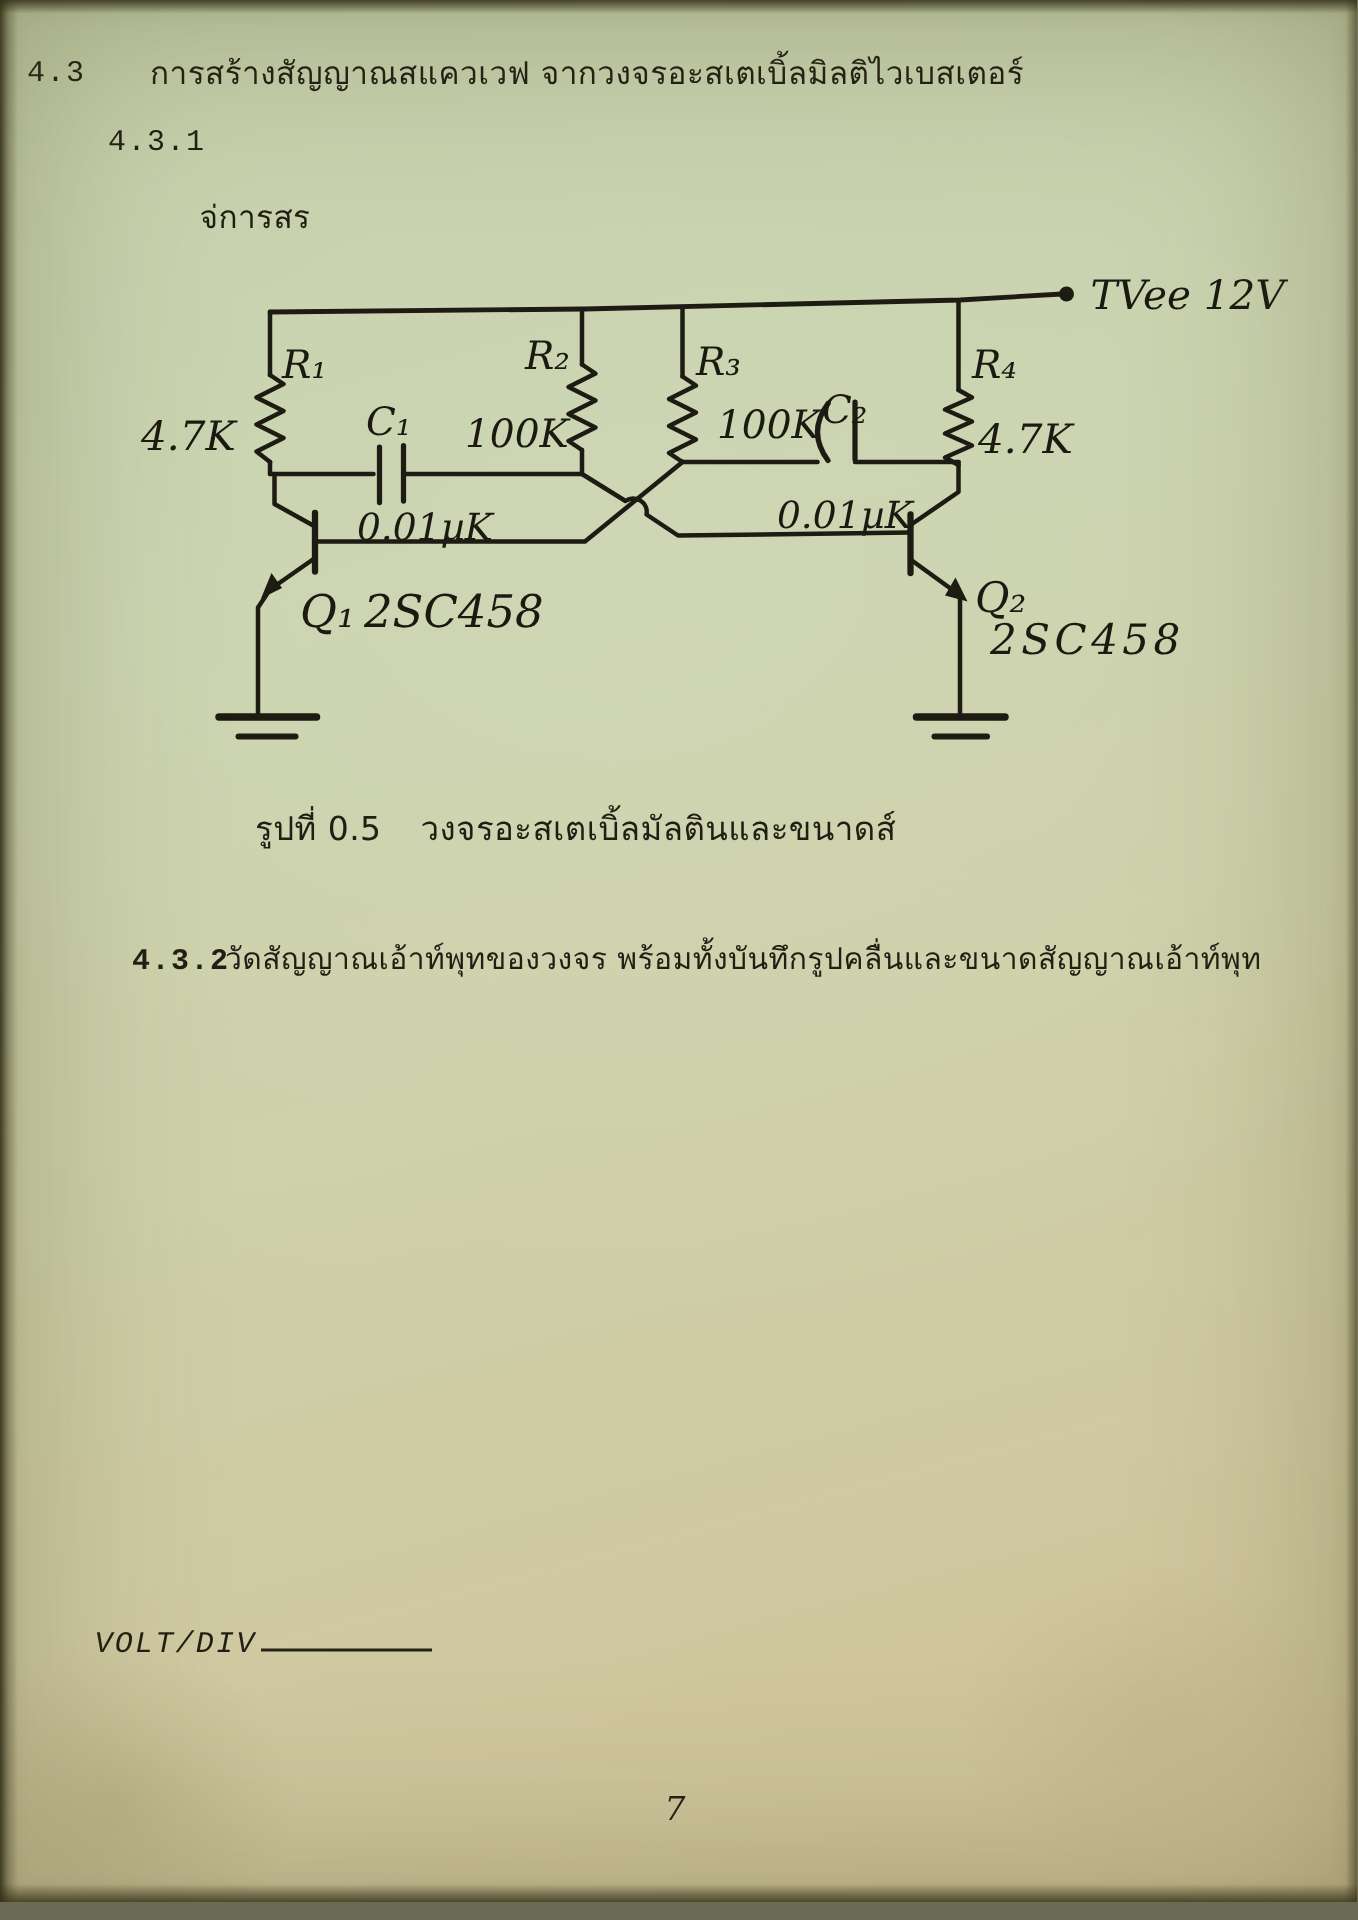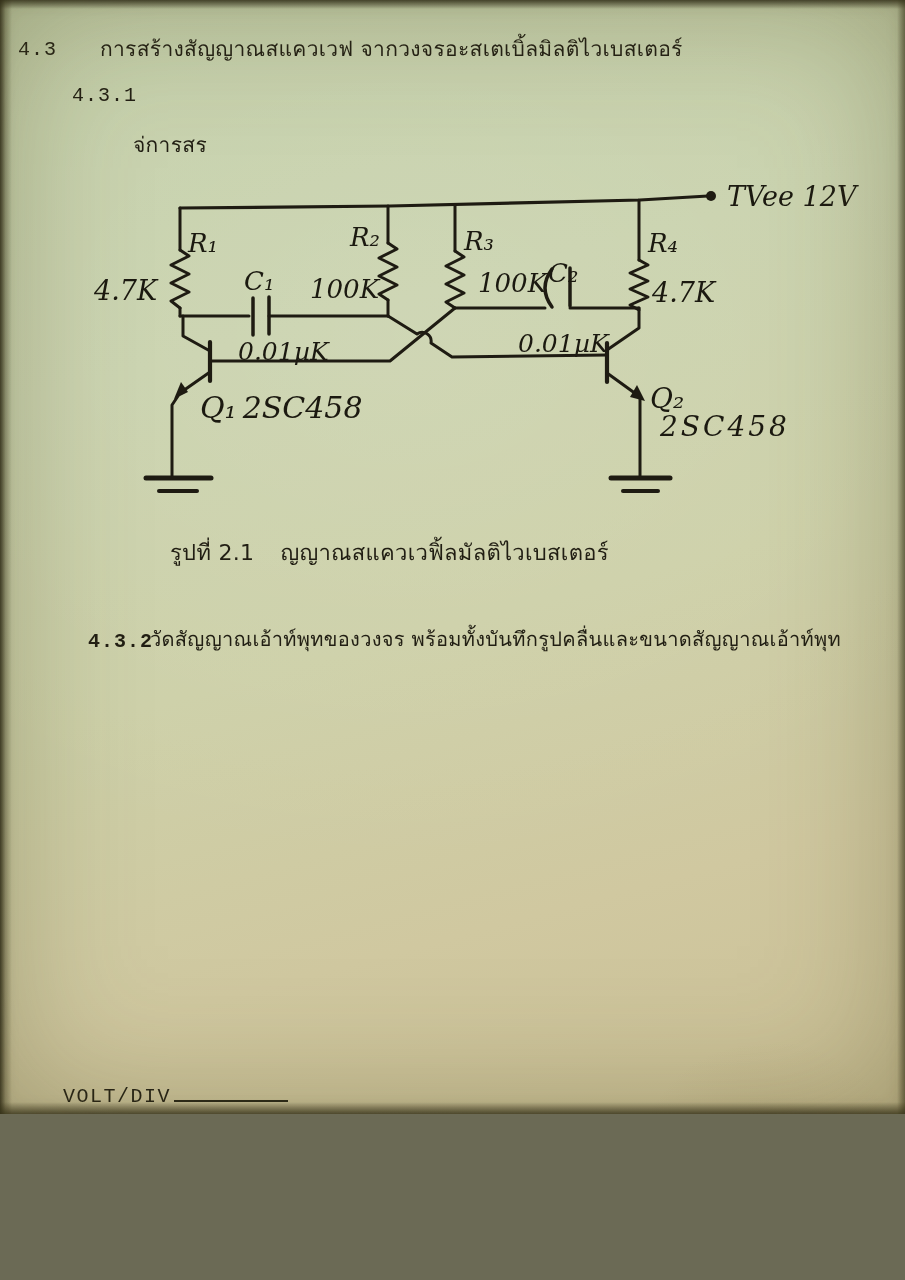--- a/index.html
+++ b/index.html
@@ -1,18 +1,18 @@
 <!DOCTYPE html>
 <html><head>
 <meta charset="utf-8">
 <style>
   html,body{margin:0;padding:0;background:#6b6a55;}
   #page{
     position:relative;
-    width:905px;height:1114px;
+    width:905px;height:1268px;
     overflow:hidden;
     background:
       radial-gradient(ellipse 1200px 900px at 45% 30%, rgba(255,255,255,0.10), rgba(0,0,0,0) 60%),
       linear-gradient(165deg,#c3cfa9 0%, #c9d2ad 30%, #cdd0a8 55%, #d0c8a0 78%, #cbc096 100%);
     color:#211e13;
     font-family:"DejaVu Sans",sans-serif;
   }
   
   .edge{position:absolute;pointer-events:none;}
   .edge.left{left:0;top:0;width:12px;height:100%;
@@ -138,27 +138,27 @@
       <g>
         <path class="ink" stroke-width="5" d="M611,318 H670"></path>
         <path class="ink" stroke-width="4" d="M623,331 H658"></path>
       </g>
       <text class="hand" x="650" y="248" font-size="28">Q₂</text>
       <text class="hand" x="660" y="276" font-size="28" letter-spacing="3">2SC458</text>
     </g>
   </svg>
 
   <div class="typ thai" style="left:170px;top:535px;font-size:22px;">
-    <span>รูปที่ 2.1</span><span style="display:inline-block;width:26px;"></span><span>ญญาณสแควเวฟิ้ลมัลติไวเบสเตอร์</span>
+    <span>รูปที่ 0.5</span><span style="display:inline-block;width:26px;"></span><span>วงจรอะสเตเบิ้ลมัลตินและขนาดส์</span>
   </div>
 
   <div class="typ num" style="left:88px;top:630px;font-weight:bold;">4.3.2</div>
   <div class="typ thai" style="left:150px;top:623px;font-size:20px;">วัดสัญญาณเอ้าท์พุทของวงจร พร้อมทั้งบันทึกรูปคลื่นและขนาดสัญญาณเอ้าท์พุท</div>
 
-  <div class="typ mono" style="left:63px;top:1085px;">
+  <div class="typ mono" style="left:63px;top:1085px;font-style:italic;">
     <span>VOLT/DIV</span><span class="blank" style="width:114px;"></span>
   </div>
 
   <div id="pagenum" class="typ" style="left:443px;top:1194px;">7</div>
 
   <div class="stain1"></div>
   <div class="stain2"></div>
   <div class="edge left"></div>
   <div class="edge top"></div>
   <div class="edge right"></div>

